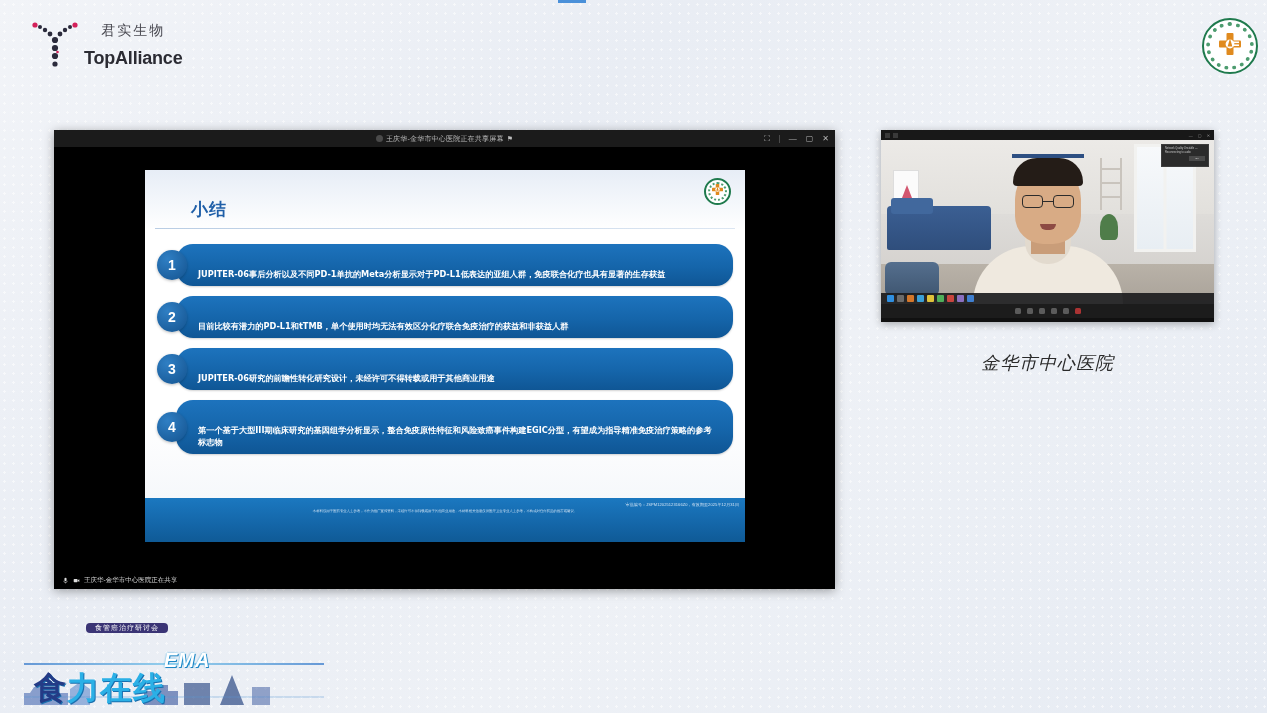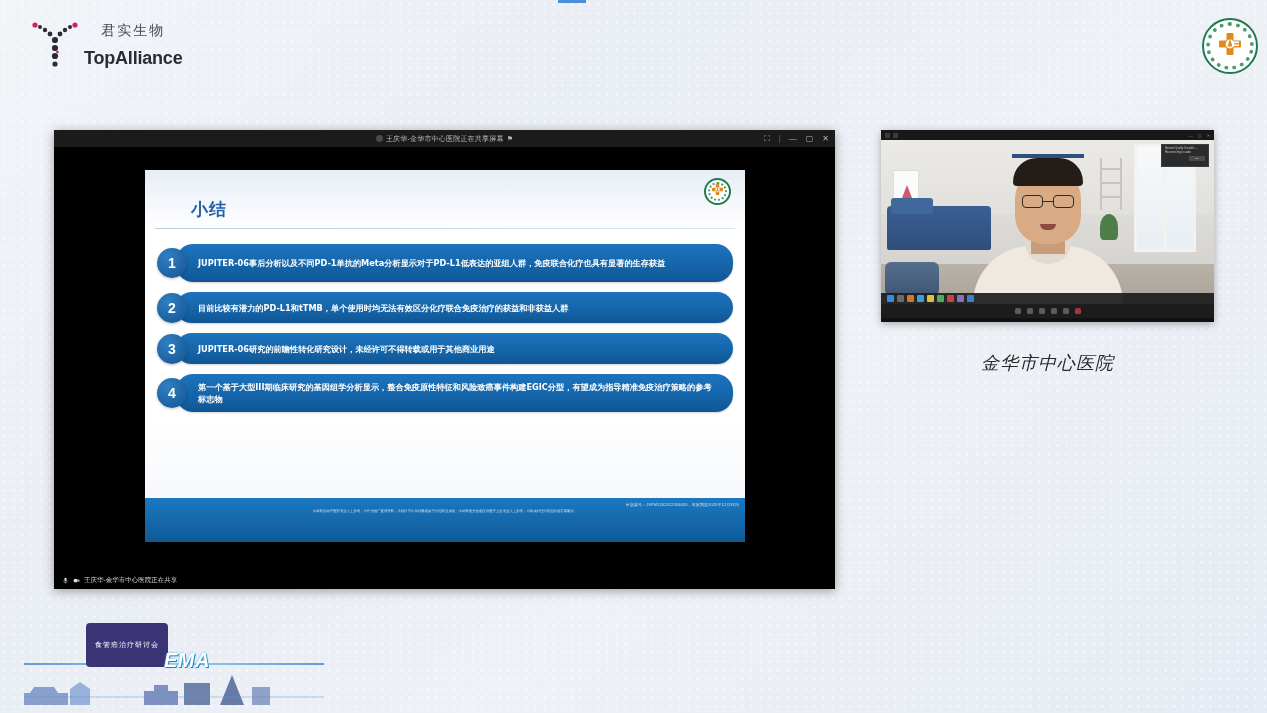--- a/index.html
+++ b/index.html
@@ -99,21 +99,21 @@
     background:radial-gradient(circle at 35% 30%,#2f7fc4,#14538f);
     color:#fff; font-size:14px; font-weight:bold;
     display:flex; align-items:center; justify-content:center;
     margin-right:-11px; z-index:3; position:relative;
     box-shadow:0 1px 3px rgba(0,0,0,.25);
   }
   .bullet-pill {
     flex:1 1 auto; min-height:31px; border-radius:17px;
     background:linear-gradient(180deg,#1d73bd 0%,#1565aa 55%,#0f5695 100%);
     color:#fff; font-size:8.2px; font-weight:bold; line-height:12px;
-    padding:6px 14px 6px 22px;
+    padding:24px 14px 6px 22px;
     display:flex; align-items:center;
     font-family:"DejaVu Sans","Liberation Sans",sans-serif;
     box-shadow:0 1px 2px rgba(0,0,0,.18);
   }
   .bullet-pill.two-line { min-height:38px; }
 
   .slide-foot {
     position:absolute; left:0; right:0; bottom:0; height:44px;
     background:linear-gradient(180deg,#1b78c0 0%,#1466a8 60%,#0f5a96 100%);
     color:#dbe9f7;
@@ -244,21 +244,21 @@
     position:absolute; left:881px; top:346px; width:333px;
     text-align:center; color:#2a2a2a;
     font-family:"DejaVu Sans","Liberation Sans",sans-serif;
   }
   .presenter-name { font-size:26px; line-height:32px; letter-spacing:2px; }
   .presenter-org  { font-size:18px; line-height:34px; letter-spacing:1px;font-style:italic; }
 
   
   .conf-brand { position:absolute; left:24px; bottom:6px; width:300px; height:88px; }
   .conf-tag {
-    position:absolute; left:62px; top:4px; padding:17px 9px; border-radius:4px;
+    position:absolute; left:62px; top:4px; padding:0 9px; border-radius:4px;
     background:#3a3475; color:#fff; font-size:7px; letter-spacing:1px;
     font-family:"DejaVu Sans","Liberation Sans",sans-serif;
   }
   .conf-line1 {
     position:absolute; left:96px; top:18px;
     font-size:30px; font-weight:bold; letter-spacing:1px;
     color:#243b86; font-family:"DejaVu Sans","Liberation Sans",sans-serif;
   }
   .conf-ema {
     position:absolute; left:140px; top:30px; font-size:20px; font-weight:bold;
@@ -491,13 +491,16 @@
     <path d="M120 34 V20 h34 v14 Z" fill="#2a4a96" opacity=".6"></path>
     <path d="M130 20 V14 h14 v6 Z" fill="#2a4a96" opacity=".6"></path>
     <path d="M160 34 V12 h26 v22 Z" fill="#22407f" opacity=".65"></path>
     <path d="M196 34 L208 4 L220 34 Z" fill="#22407f" opacity=".7"></path>
     <path d="M228 34 V16 h18 v18 Z" fill="#2a4a96" opacity=".5"></path>
     <path d="M0 26 h300" stroke="#4f8fd0" stroke-width="1" fill="none" opacity=".5"></path>
   </svg>
   <div class="conf-wave"></div>
   <div class="conf-tag">食管癌治疗研讨会</div>
   <div class="conf-ema">EMA</div>
+  <div class="conf-line2">
+    <span class="dk">食</span><span>力在线</span>
+  </div>
 </div>
 
 </body></html>

